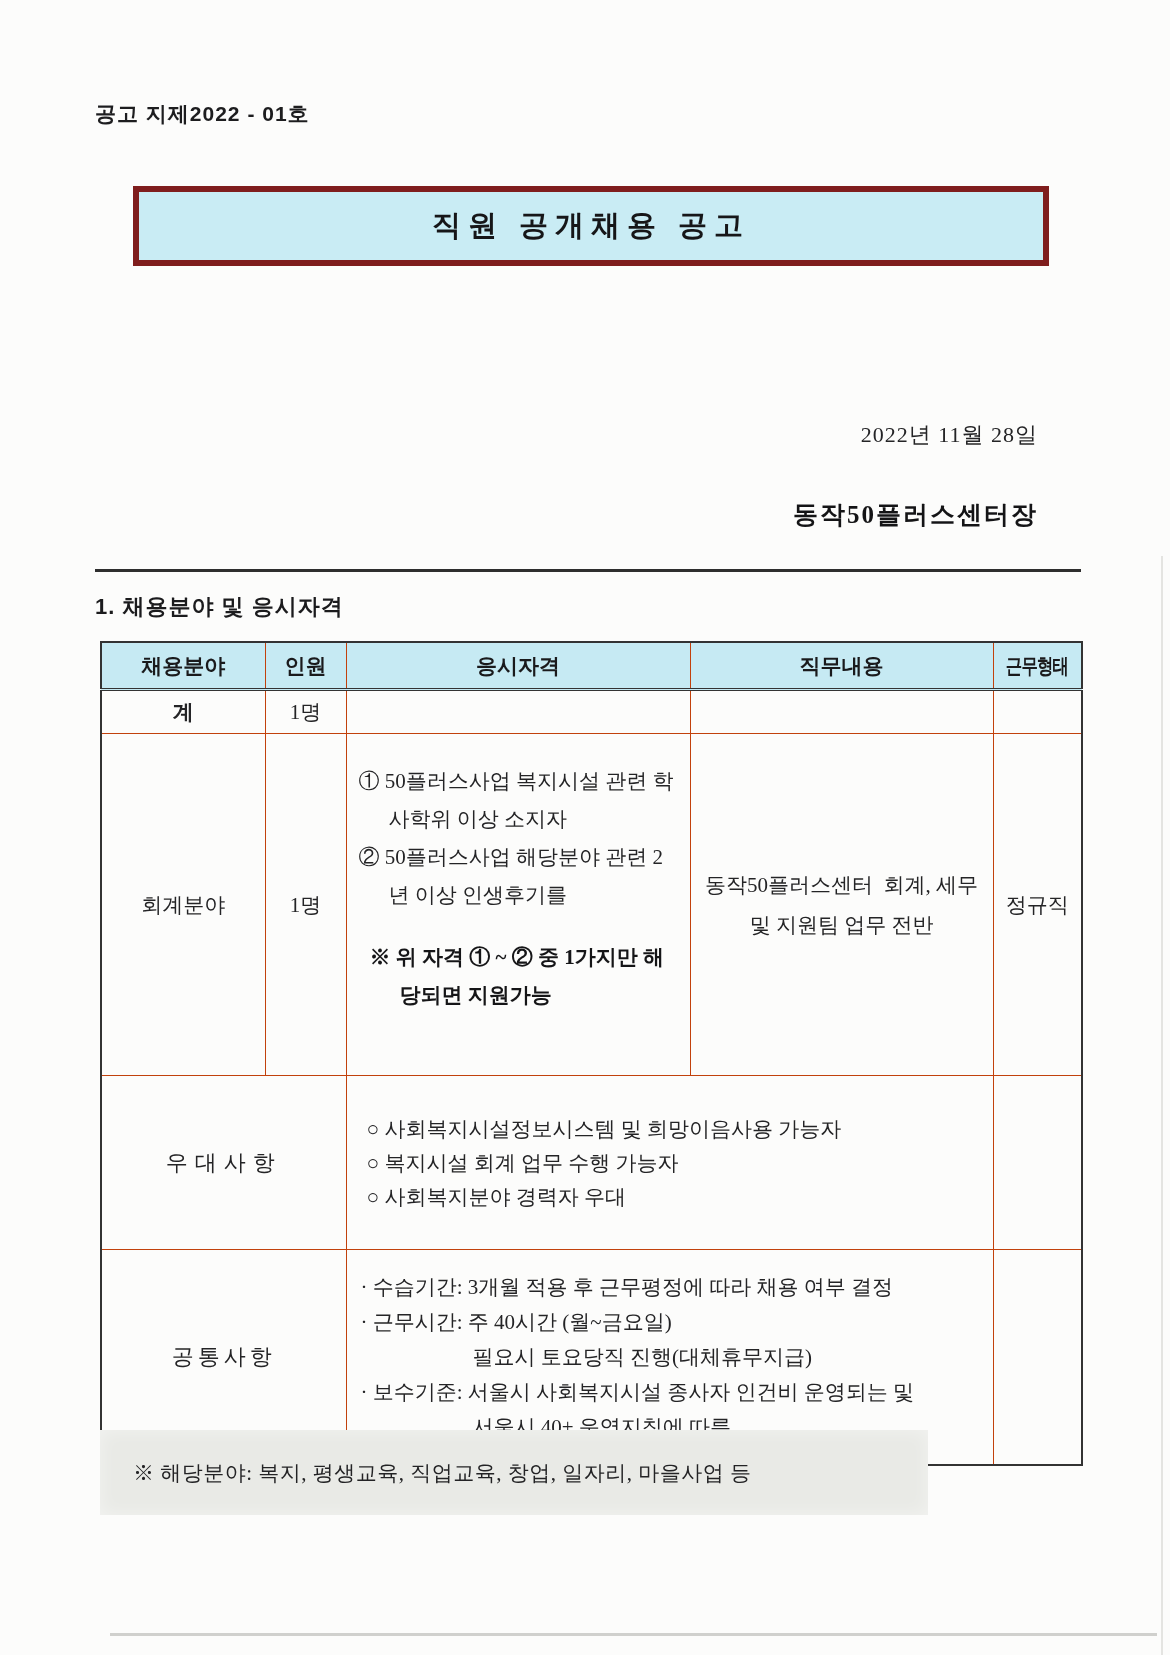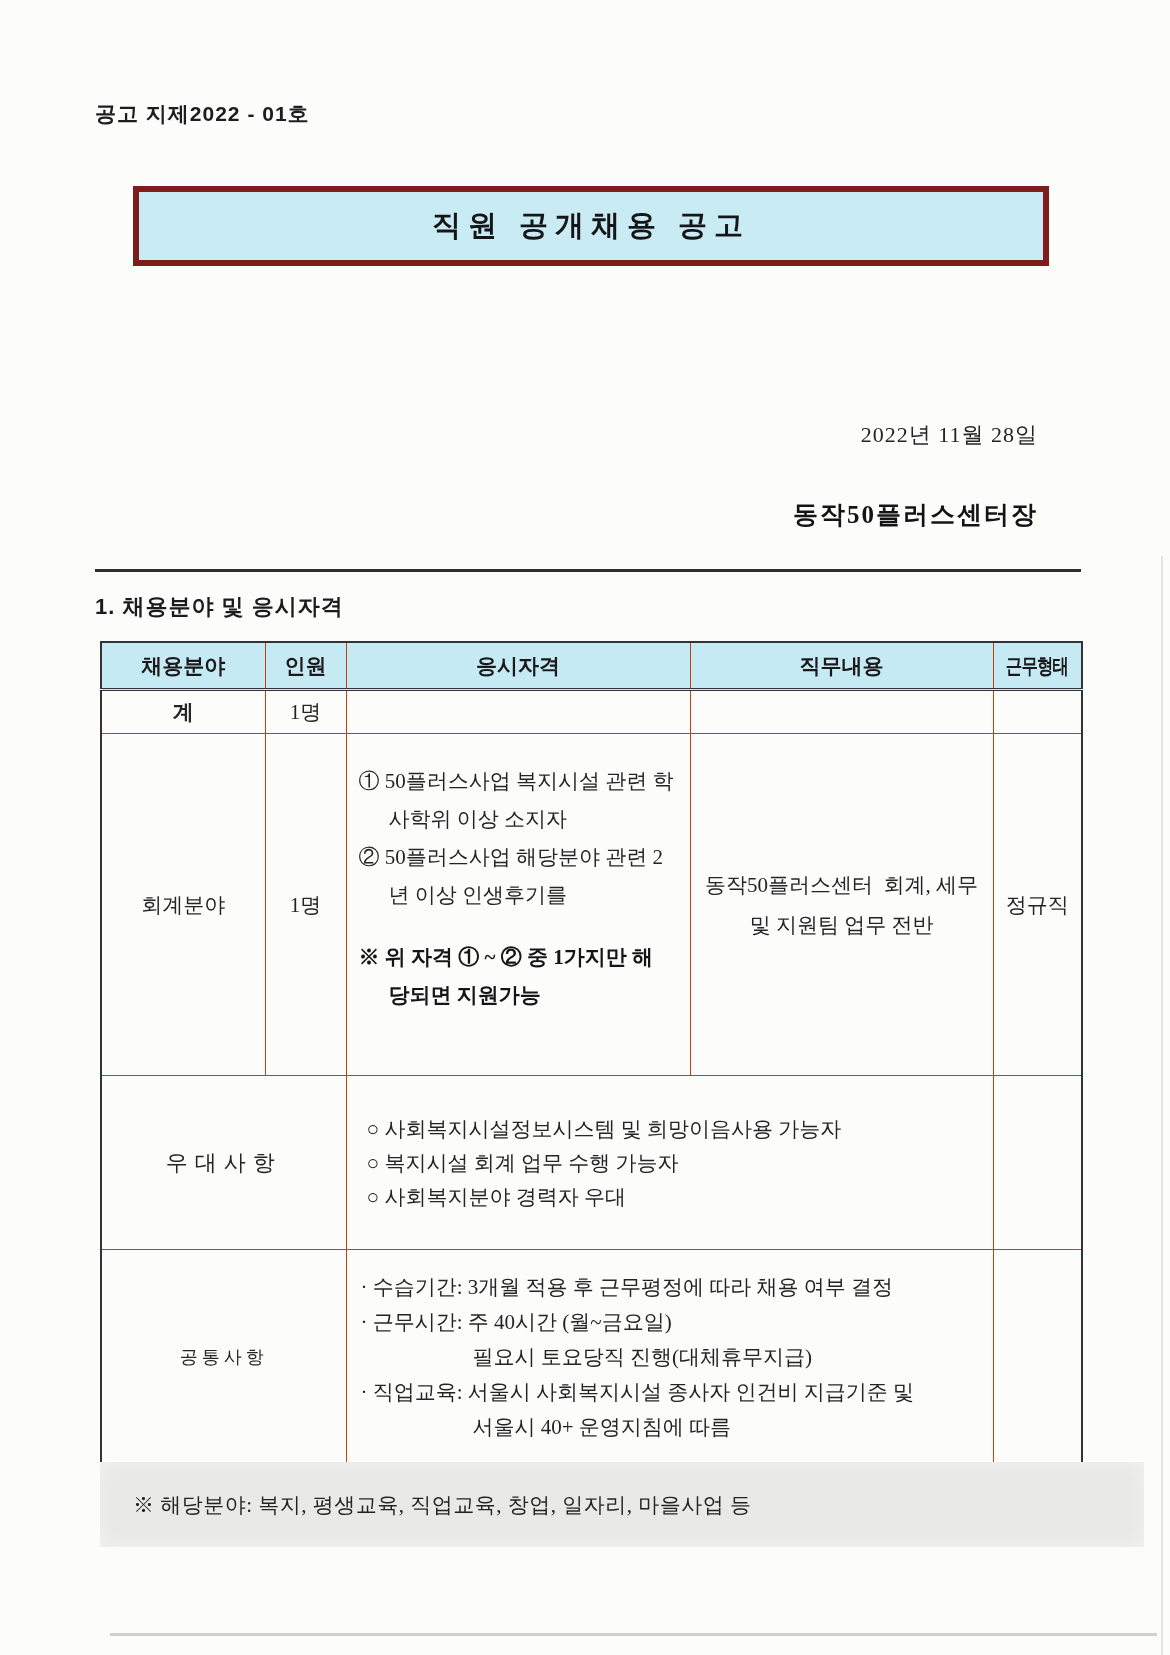--- a/index.html
+++ b/index.html
@@ -85,46 +85,45 @@
   .row-total .cell-total-label{font-weight:700;}
 
   .row-acct td{height:313px;}
   .qual-cell{
     vertical-align:top !important;
     text-align:left !important;
     padding:28px 8px 0 12px !important;
     line-height:38px;
   }
   .qual-cell .cont{padding-left:30px;}
-  .qual-note{font-weight:700;margin-top:24px;color:#151517;}
+  .qual-note{font-weight:700;margin-top:24px;color:#151517;margin-left:11px;}
   .duty-cell div{line-height:40px;white-space:pre-wrap;}
 
   .row-pref td{height:173px;}
   .pref-label{letter-spacing:7px;font-size:22px;}
   .pref-cell{
     text-align:left !important;
     padding-left:20px !important;
     line-height:34px;
   }
 
   .row-common td{height:214px;}
-  .common-label{letter-spacing:4px;font-size:18px;}
+  .common-label{letter-spacing:4px;font-size:22px;}
   .common-cell{
     text-align:left !important;
     padding-left:14px !important;
     line-height:35px;
   }
   .common-cell .indented{padding-left:112px;}
 
   .footnote-strip{
-    position:absolute;left:100px;top:1430px;width:1044px;height:85px;
+    position:absolute;left:100px;top:1430px;width:828px;height:85px;
     background:#e9eae6;
     display:flex;align-items:center;
     box-shadow:inset 0 0 18px rgba(255,255,255,.45);
-    margin-top:32px;
   }
   .footnote-text{
     padding-left:33px;font-size:21px;color:#232325;letter-spacing:.5px;
   }
 
   .artifact-bottom{
     position:absolute;left:110px;top:1633px;width:1047px;height:3px;
     background:#d0d0cd;
   }
   .artifact-right{
@@ -202,21 +201,21 @@
           <div>○ 사회복지분야 경력자 우대</div>
         </td>
         <td></td>
       </tr>
       <tr class="row-common">
         <td colspan="2" class="common-label">공통사항</td>
         <td colspan="2" class="common-cell">
           <div>· 수습기간: 3개월 적용 후 근무평정에 따라 채용 여부 결정</div>
           <div>· 근무시간: 주 40시간 (월~금요일)</div>
           <div class="indented">필요시 토요당직 진행(대체휴무지급)</div>
-          <div>· 직업교육: 서울시 사회복지시설 종사자 인건비 지급기준 및</div>
+          <div>· 보수기준: 서울시 사회복지시설 종사자 인건비 운영되는 및</div>
           <div class="indented">서울시 40+ 운영지침에 따름</div>
         </td>
         <td></td>
       </tr>
     </tbody>
   </table>
 
   <div class="footnote-strip">
     <span class="footnote-text">※ 해당분야: 복지, 평생교육, 직업교육, 창업, 일자리, 마을사업 등</span>
   </div>

